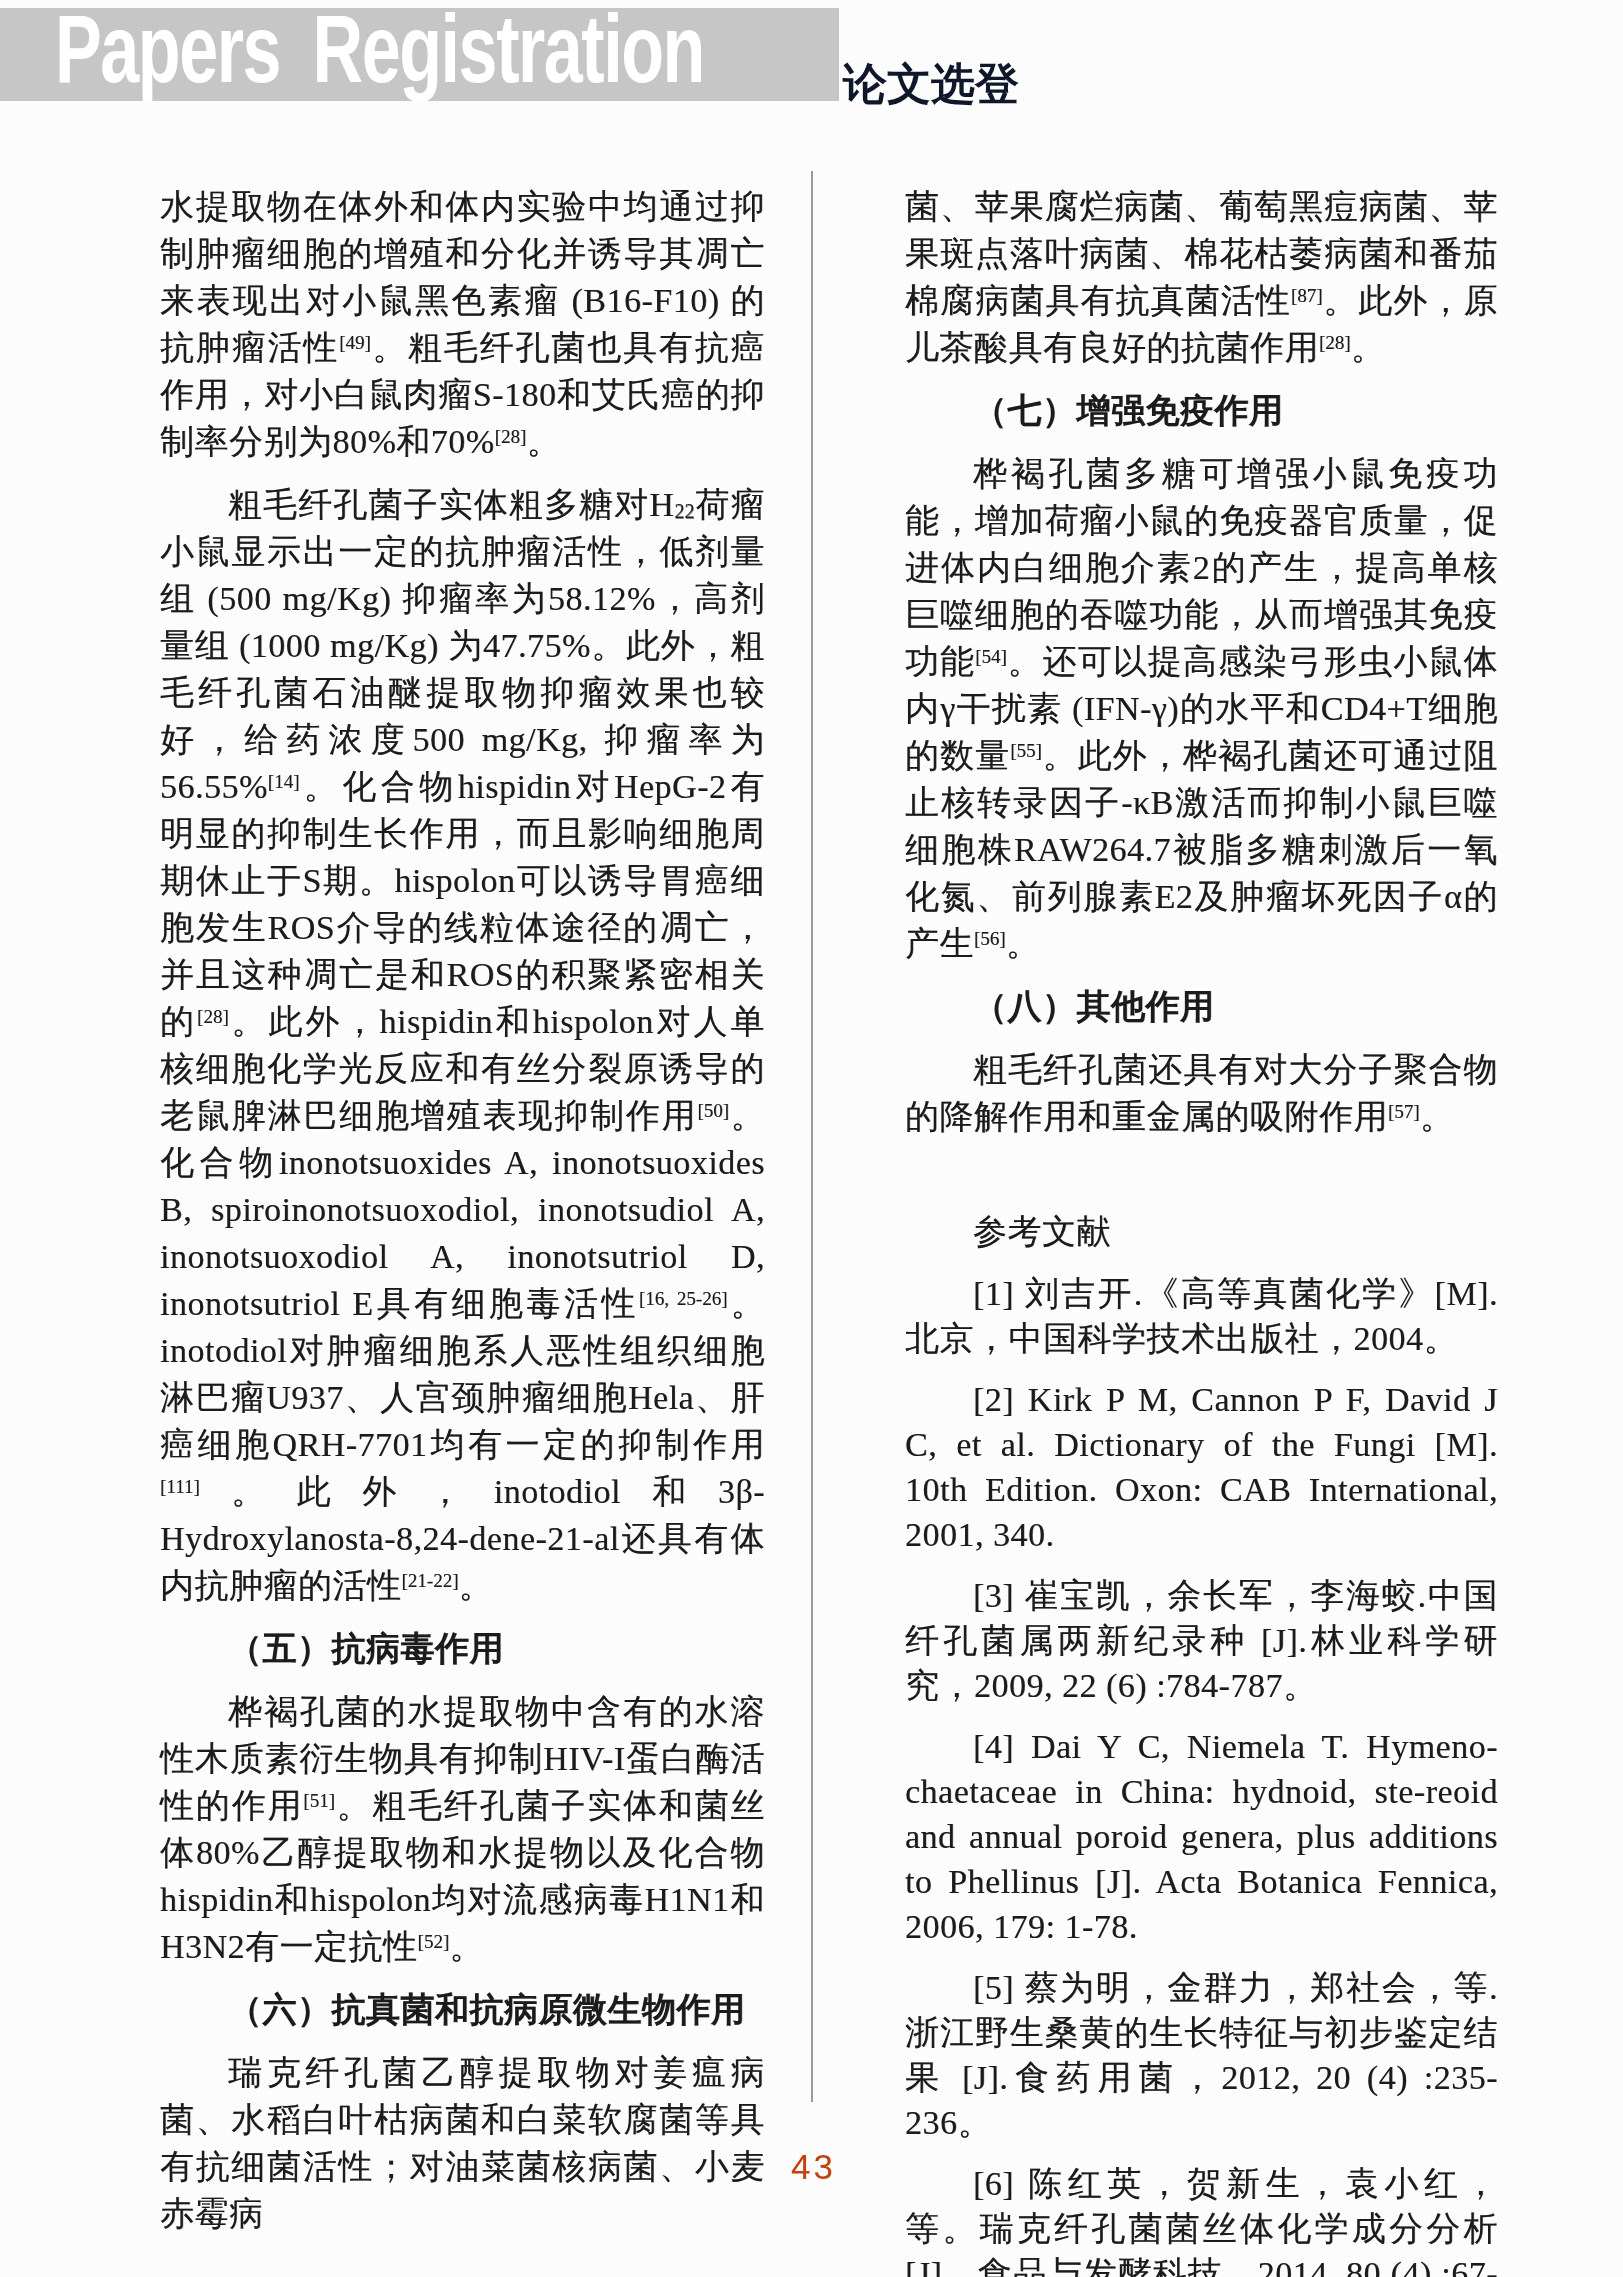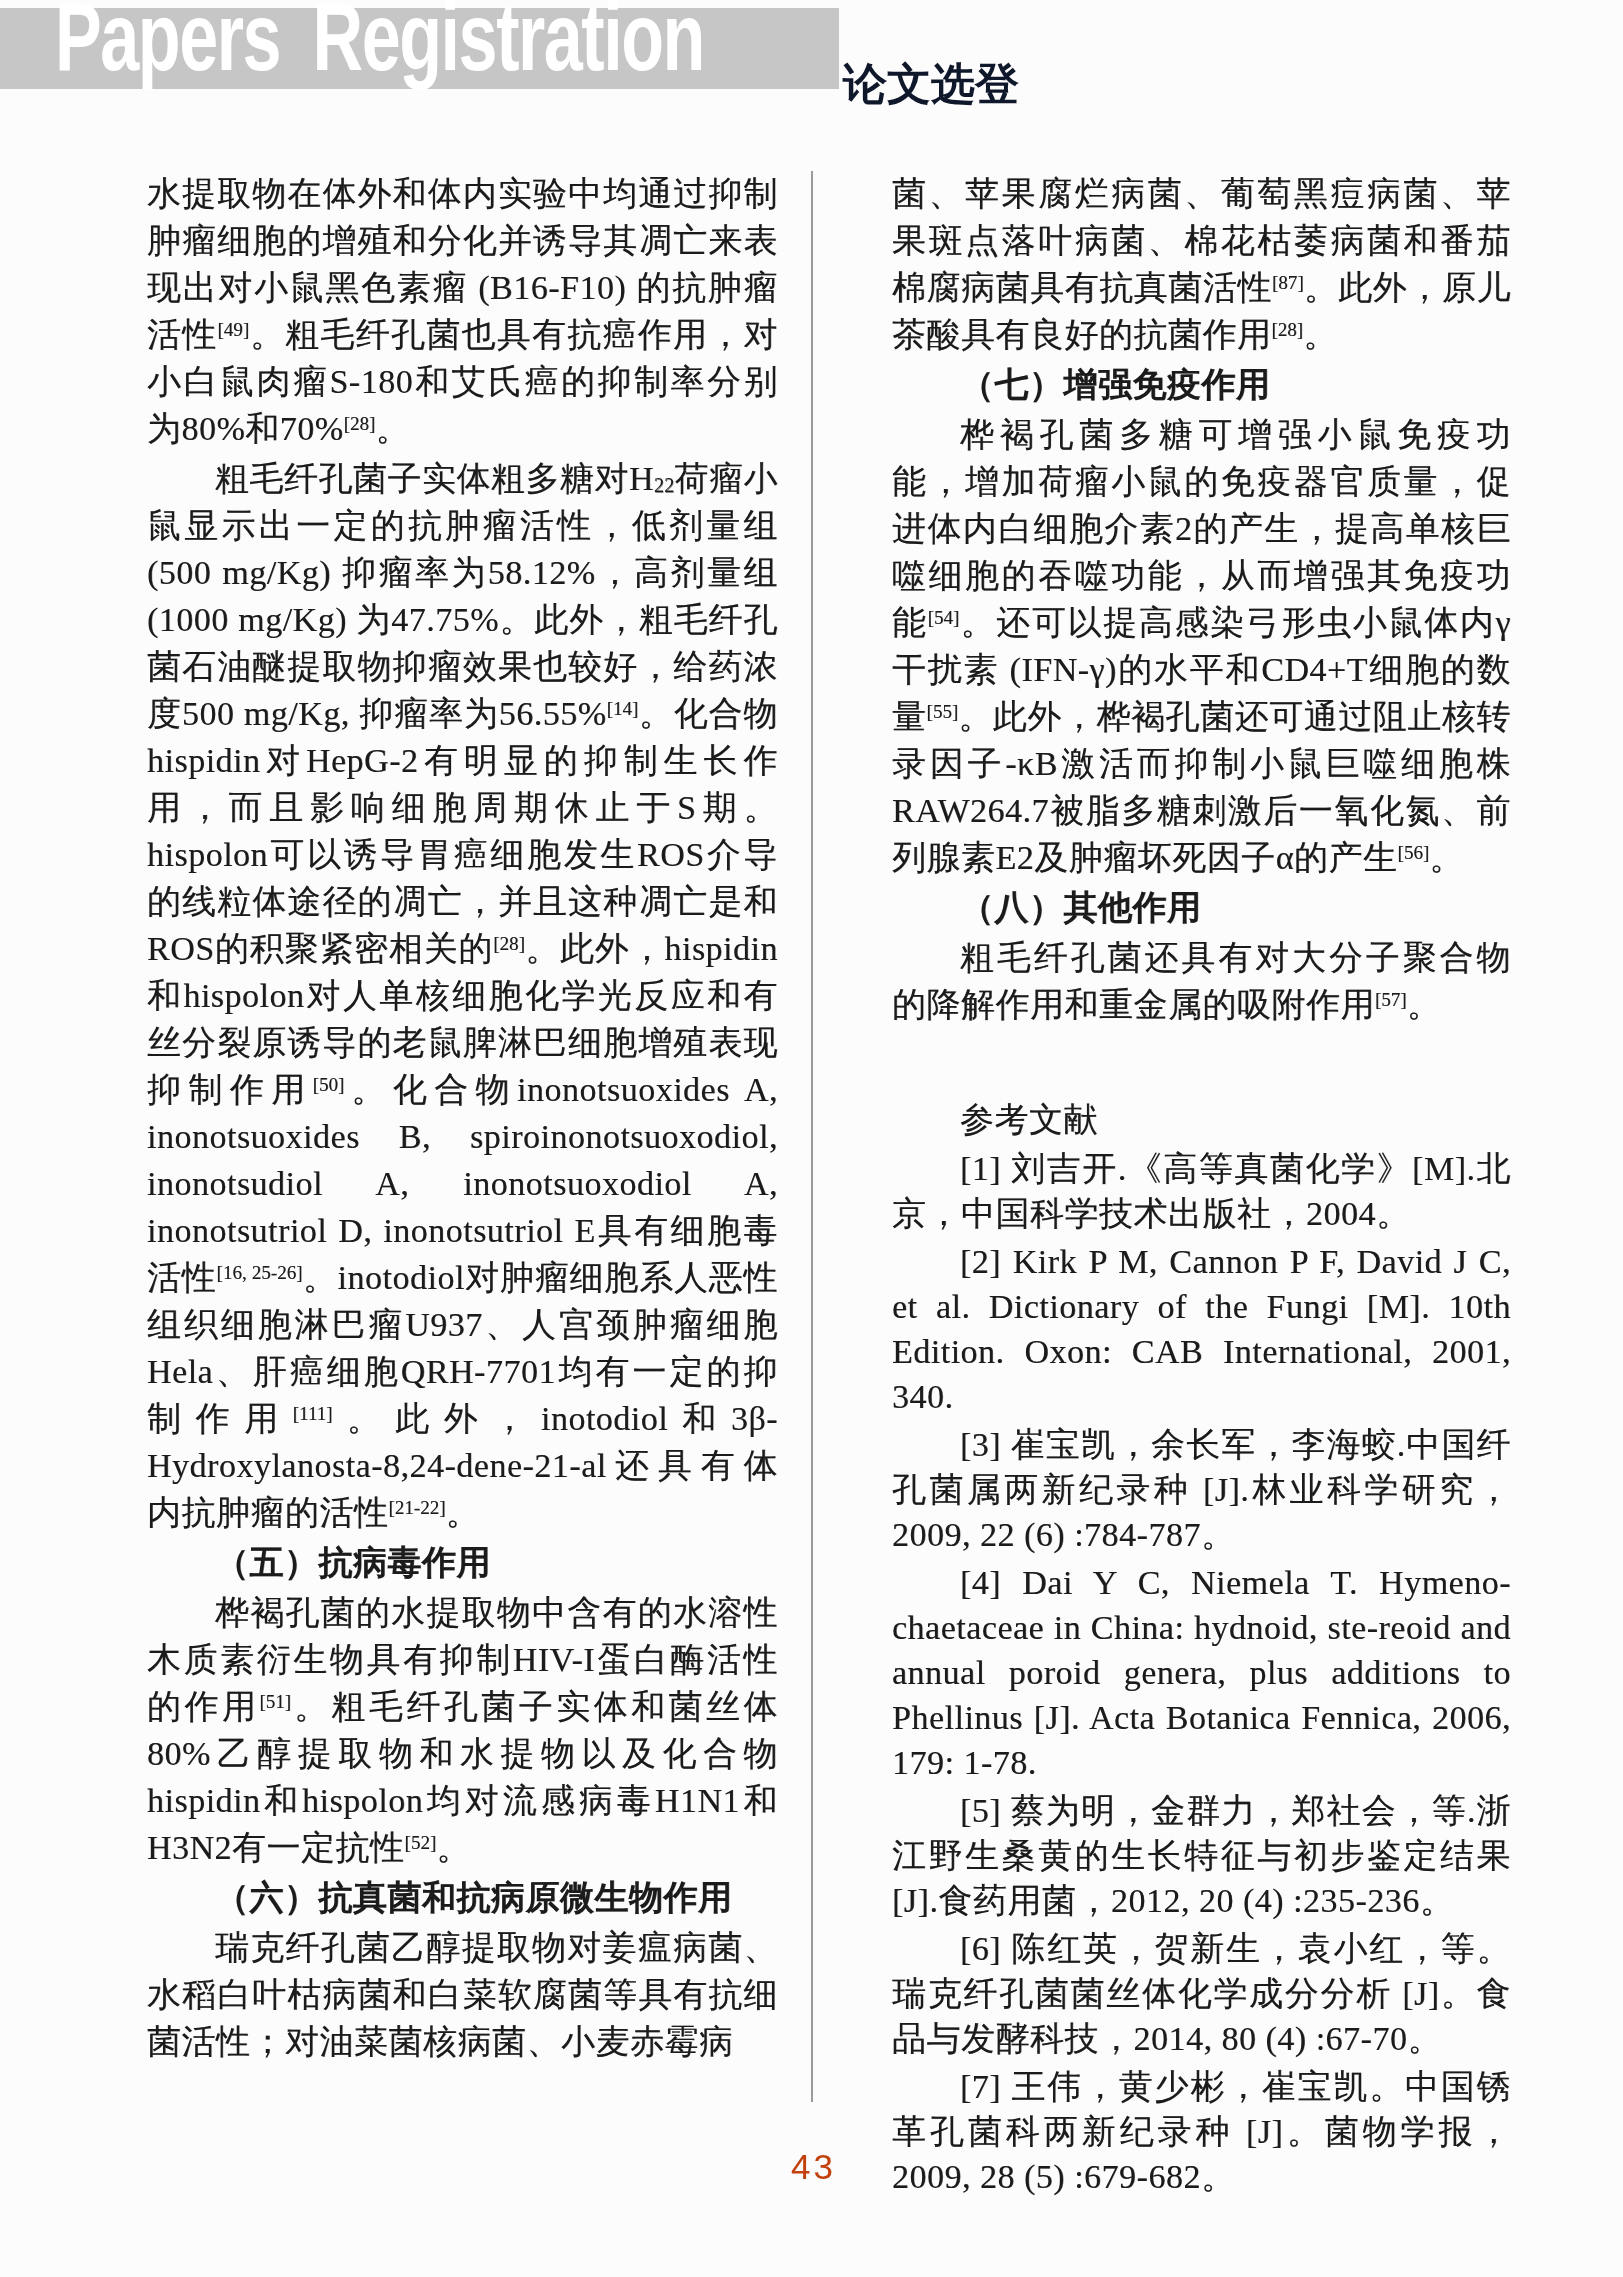--- a/index.html
+++ b/index.html
@@ -4,21 +4,21 @@
 <style>
   html,body { margin:0; padding:0; background:#e8e8e8; }
   .sheet {
     position:relative; width:1624px; height:2278px; margin:0 auto;
     background:#fcfcfc; overflow:hidden;
     font-family:"Liberation Serif","DejaVu Serif",serif;
     color:#1b1b1b;
   }
   
   .banner {
-    position:absolute; left:0; top:8px; width:839px; height:81px;
+    position:absolute; left:0; top:8px; width:839px; height:93px;
     background:#c6c6c6;
   }
   .banner-title {
     position:absolute; left:55px; bottom:4px;
     font-family:"Liberation Sans","DejaVu Sans",sans-serif;
     font-weight:bold; font-size:96px; line-height:1; color:#ffffff;
     letter-spacing:-2px; word-spacing:20px; white-space:nowrap;
     transform:scaleX(0.73); transform-origin:left bottom;
   }
   .banner-subtitle {
@@ -30,21 +30,21 @@
   
   .col {
     position:absolute; top:167px;
     font-size:34px; line-height:47px; text-align:justify;
     text-justify:inter-ideograph;
     letter-spacing:0.5px;
     text-shadow:0.4px 0.2px 0 rgba(20,20,20,0.5);
   }
   .col-left  { left:144px; width:637px;  }
   .col-right { left:889px; width:625px;  }
-  .col p { margin:3px; padding:0; }
+  .col p { margin:16px; padding:0; }
   .para.ind, .heading, .ref, .ref-head { text-indent:2em; }
   .heading {
     font-family:Liberation Sans, sans-serif;
     font-weight:bold; text-align:left;
   }
   .ref-head { margin-top:68px !important; }
   .ref { line-height:45px; }
   sup {
     font-size:0.56em; line-height:0; vertical-align:0.55em; letter-spacing:0;
   }

